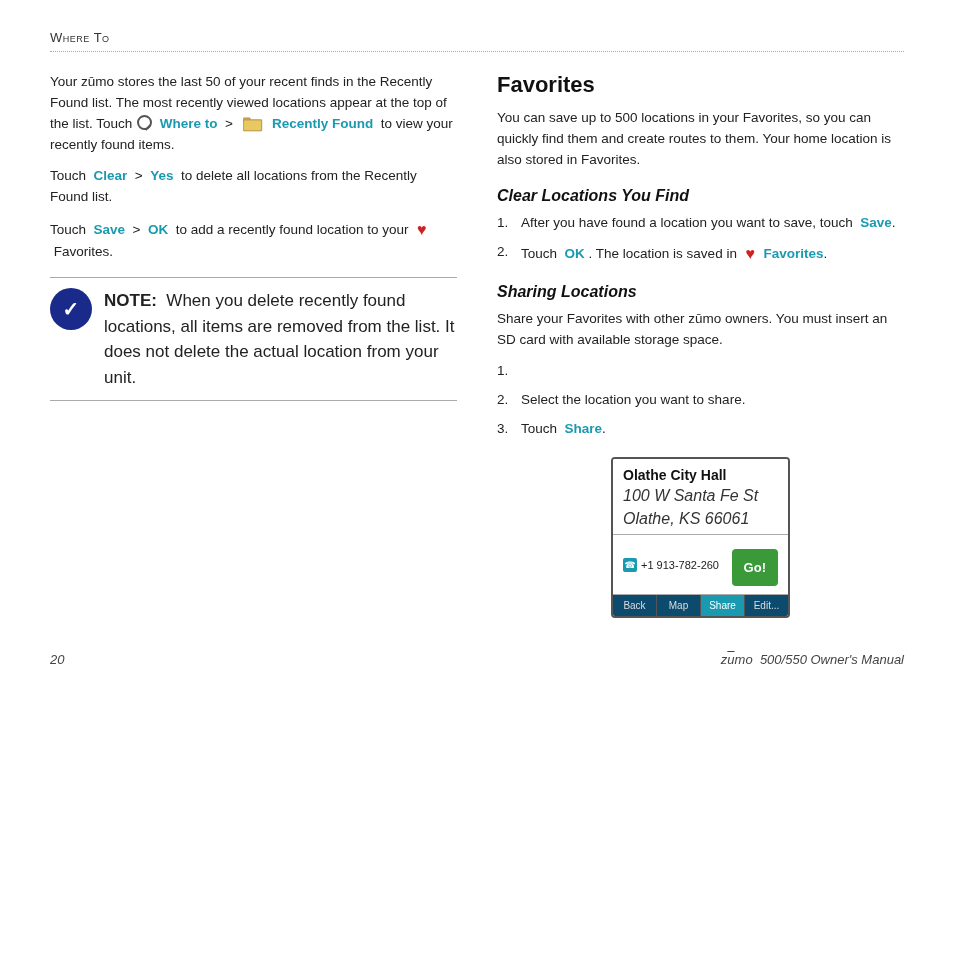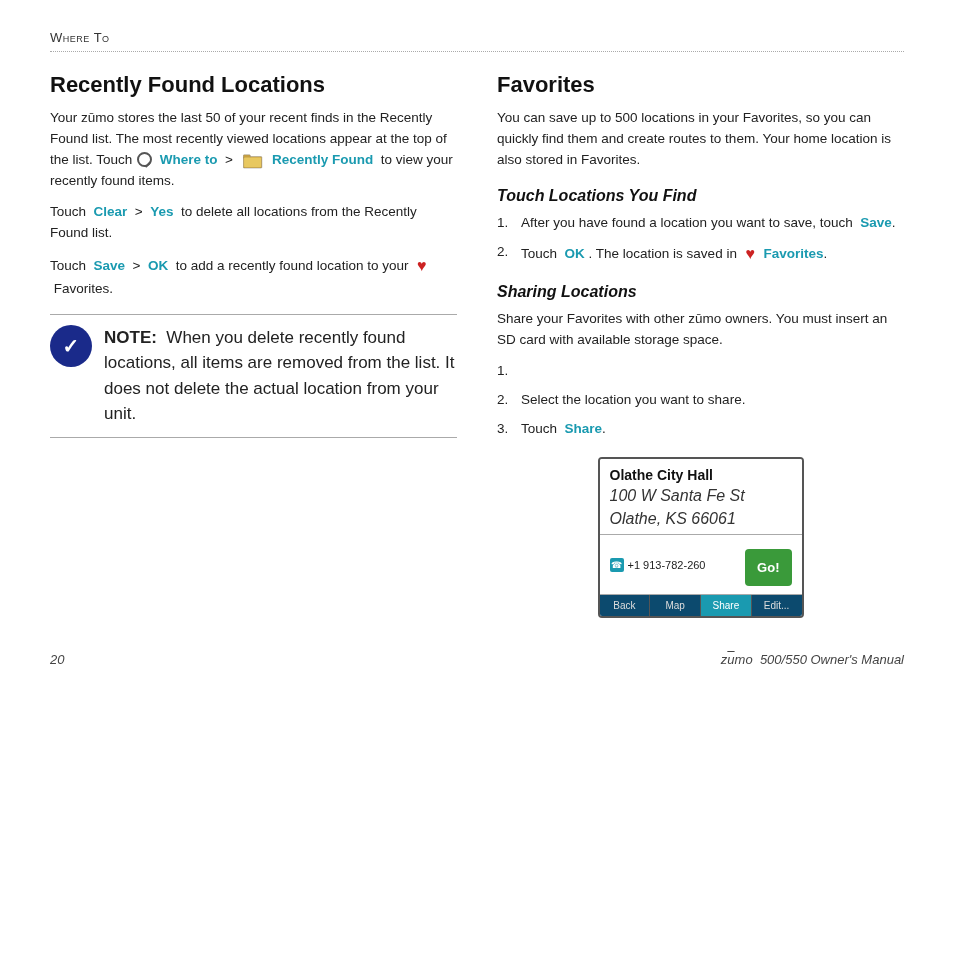--- a/index.html
+++ b/index.html
@@ -174,21 +174,21 @@
     .list-num {
       min-width: 18px;
       font-size: 13.5px;
     }
 
     
     .device-box {
       border: 2px solid #555;
       border-radius: 4px;
       overflow: hidden;
-      width: 206px;
+      width: 179px;
       margin: 18px auto 0 auto;
       font-size: 12px;
     }
     .device-header {
       background: #fff;
       padding: 8px 10px 4px 10px;
       border-bottom: 1px solid #aaa;
     }
     .device-location-name {
       font-size: 14px;
@@ -283,21 +283,20 @@
 <body>
 
 <div class="page-header">
   <span class="header-title">Where To</span>
 </div>
 
 <div class="content">
 
   <div class="col-left">
 
-    <h1 class="section-title">Recently Found Locations</h1>
 
     <p class="body-text">
       <span>Your zūmo stores the last 50 of your recent finds in the Recently Found list. The most recently viewed locations appear at the top of the list. Touch</span>
       
       <span class="icon-search"></span>
       <span class="link-cyan">Where to</span>
       &nbsp;&gt;&nbsp;
       
       <svg class="icon-folder" viewBox="0 0 22 18" width="22" height="18">
         <rect x="0" y="4" width="21" height="13" rx="1" fill="#c8a040" stroke="#888" stroke-width="0.5"></rect>
@@ -337,21 +336,21 @@
     </div>
 
   </div>
 
   <div class="col-right">
 
     <h1 class="section-title">Favorites</h1>
 
     <p class="body-text">You can save up to 500 locations in your Favorites, so you can quickly find them and create routes to them. Your home location is also stored in Favorites.</p>
 
-    <h2 class="subsection-title">Touch Locations You Find</h2>
+    <h2 class="subsection-title">Clear Locations You Find</h2>
 
     <ol class="numbered-list">
       <li>
         <span class="list-num">1.</span>
         <span>
           <span>After you have found a location you want to save, touch</span>
           &nbsp;<span class="link-cyan">Save</span><span>.</span>
         </span>
       </li>
       <li>

